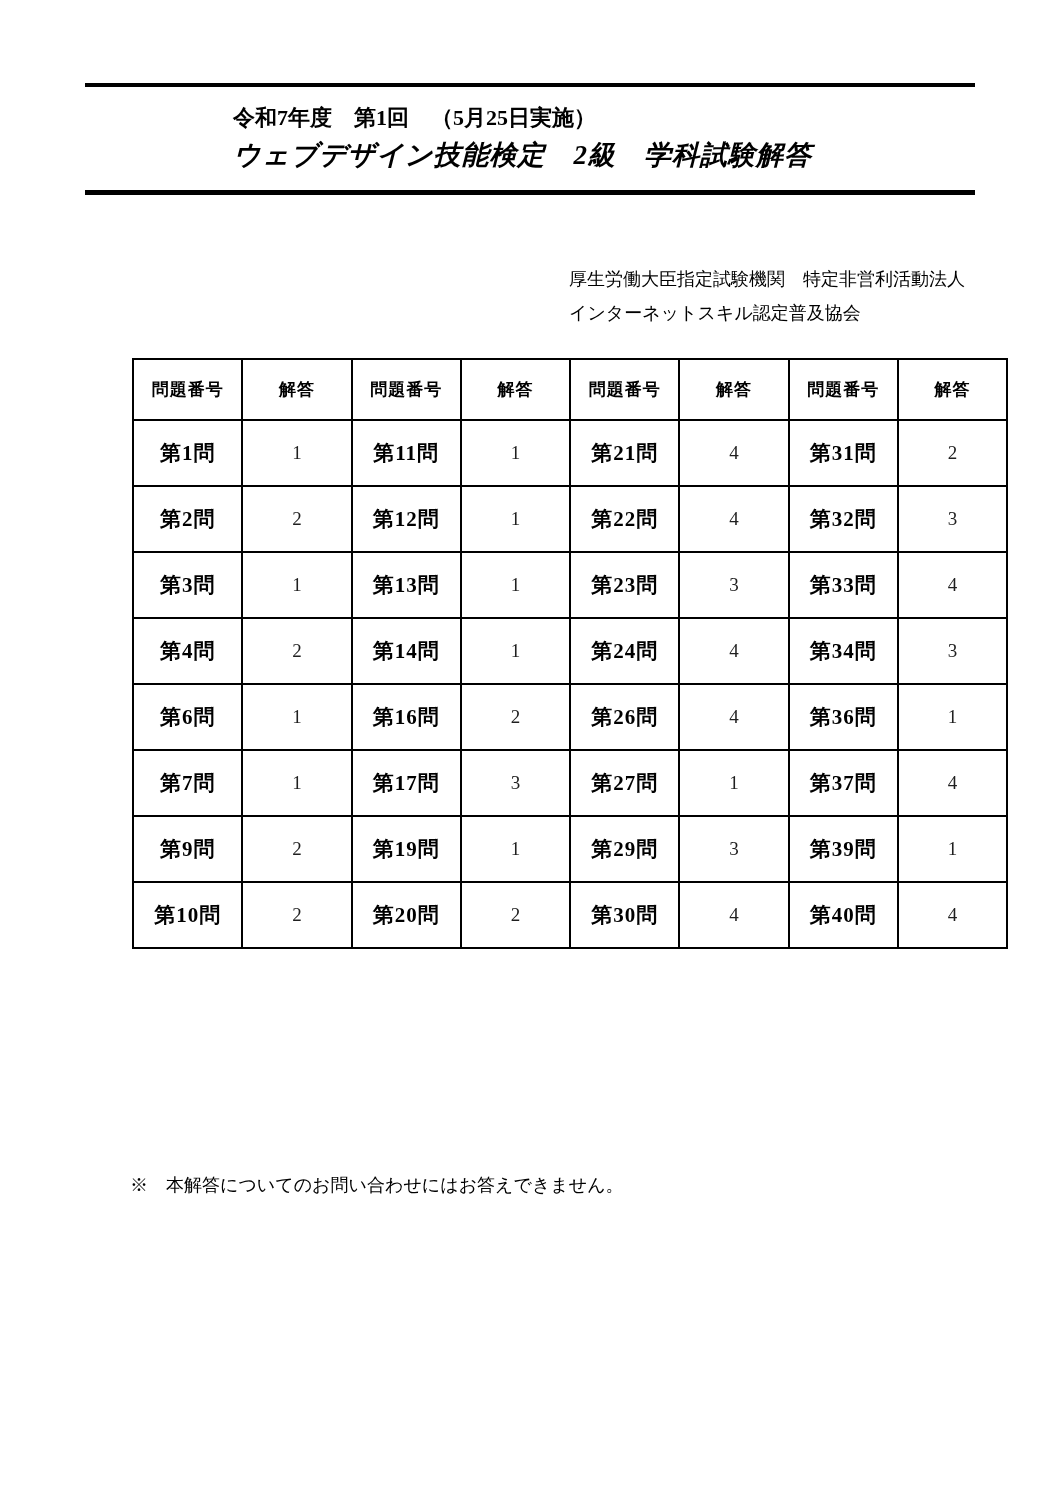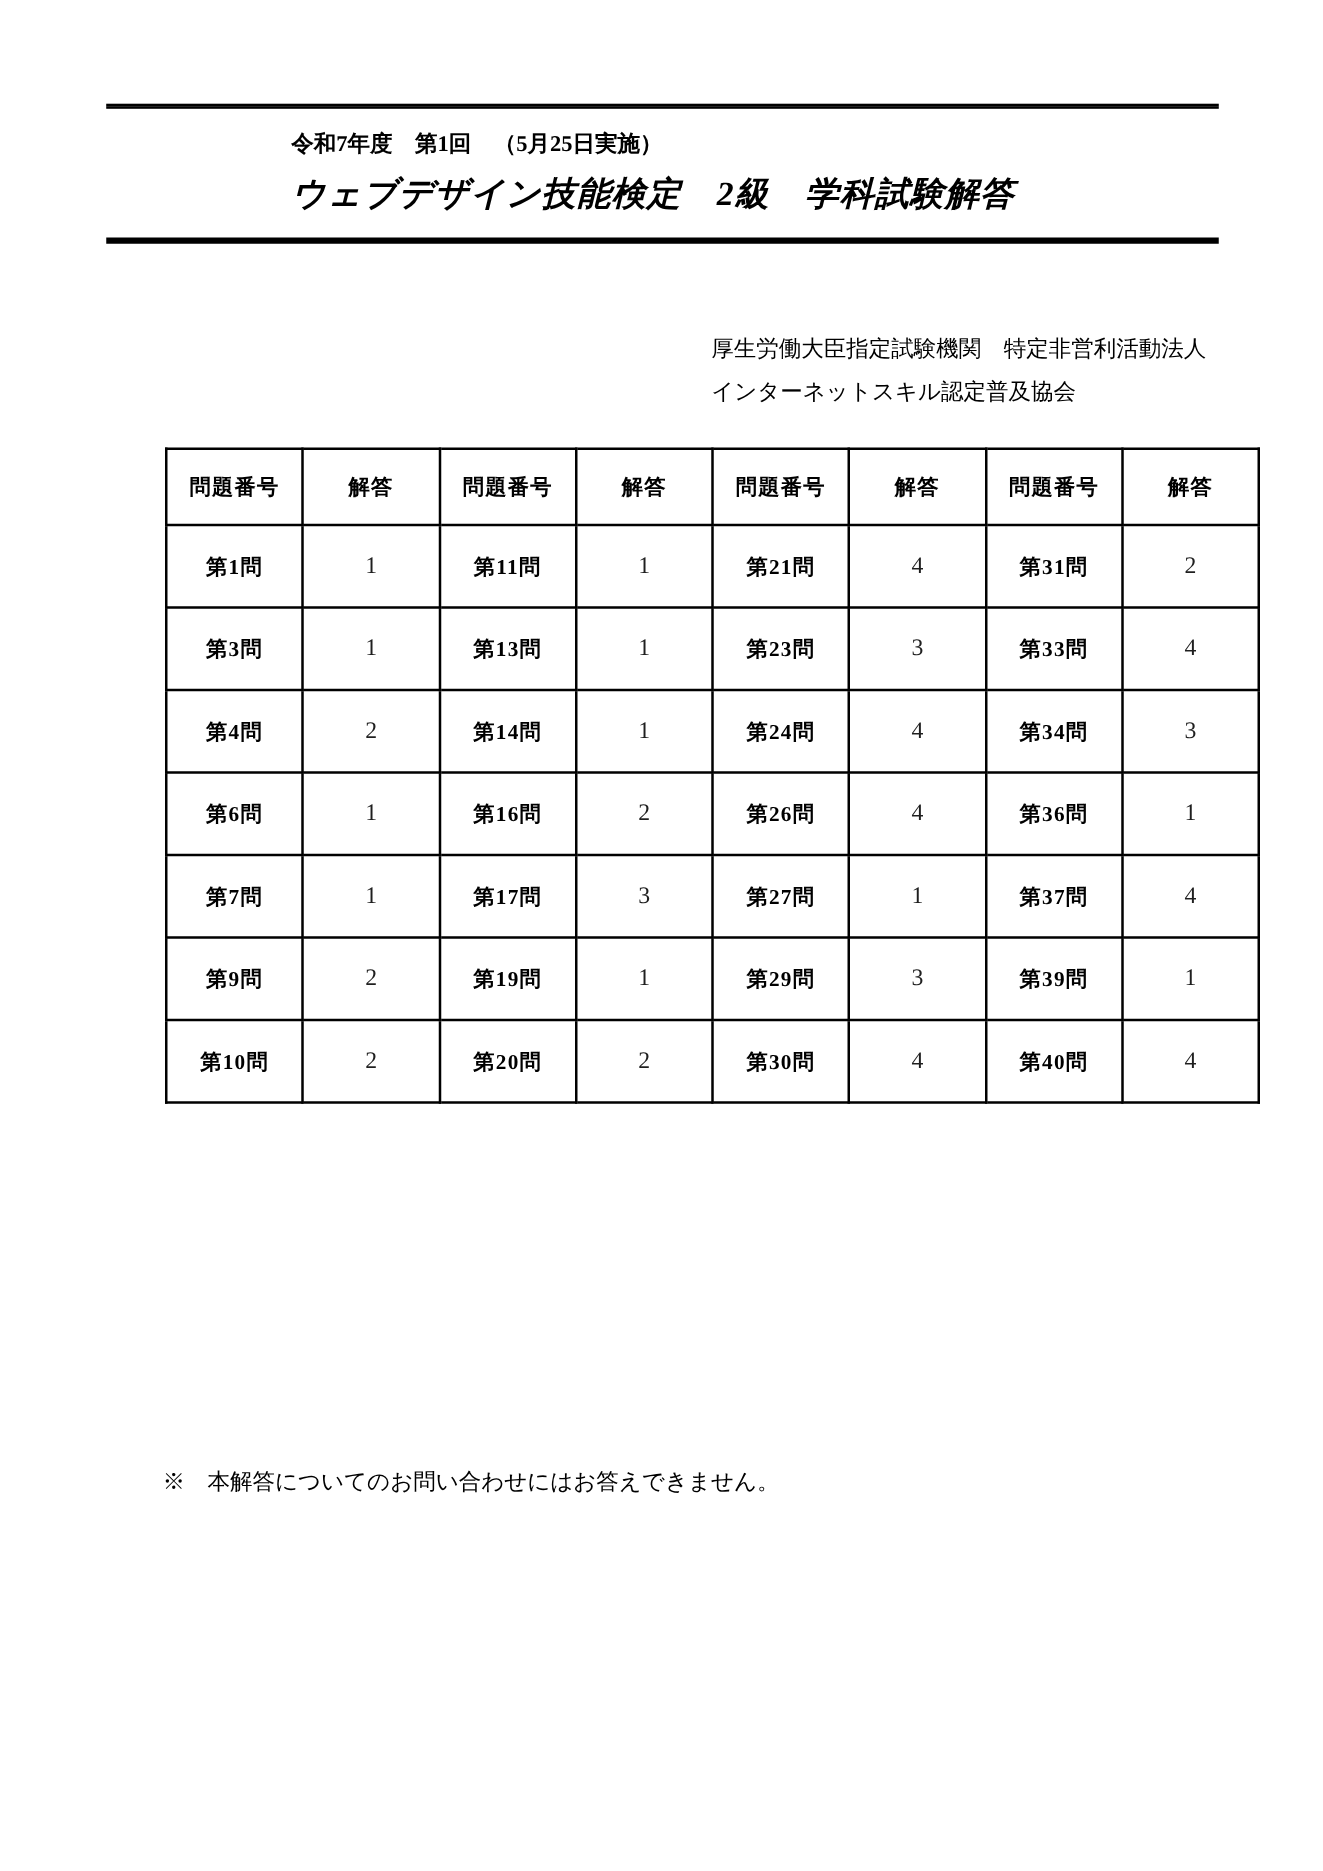--- a/index.html
+++ b/index.html
@@ -17,21 +17,21 @@
     position: absolute;
     top: 83px; left: 85px; width: 890px;
     height: 2px;
     border-top: 2px solid #000;
     border-bottom: 2px solid #000;
     background: #c9c9c9;
   }
   .session-line {
     position: absolute;
     top: 103px; left: 233px;
-    font-size: 18px;
+    font-size: 22px;
     font-weight: bold;
     white-space: nowrap;
   }
   .page-title {
     position: absolute;
     top: 137px; left: 233px;
     margin: 0;
     font-size: 27px;
     font-weight: bold;
     letter-spacing: 1px;
@@ -70,21 +70,21 @@
     padding: 0;
   }
   .answer-table th {
     height: 61px;
     font-size: 17px;
     font-weight: bold;
     letter-spacing: 1px;
   }
   .answer-table td.q {
     height: 66px;
-    font-size: 17px;
+    font-size: 21px;
     font-weight: bold;
     letter-spacing: 1px;
   }
   .answer-table td.a {
     font-size: 19px;
     font-weight: normal;
     color: #1f1f1f;
   }
   .footnote {
     position: absolute;
@@ -130,20 +130,30 @@
           <td class="q">第1問</td>
           <td class="a">1</td>
           <td class="q">第11問</td>
           <td class="a">1</td>
           <td class="q">第21問</td>
           <td class="a">4</td>
           <td class="q">第31問</td>
           <td class="a">2</td>
         </tr>
         <tr>
+          <td class="q">第2問</td>
+          <td class="a">2</td>
+          <td class="q">第12問</td>
+          <td class="a">1</td>
+          <td class="q">第22問</td>
+          <td class="a">4</td>
+          <td class="q">第32問</td>
+          <td class="a">3</td>
+        </tr>
+        <tr>
           <td class="q">第3問</td>
           <td class="a">1</td>
           <td class="q">第13問</td>
           <td class="a">1</td>
           <td class="q">第23問</td>
           <td class="a">3</td>
           <td class="q">第33問</td>
           <td class="a">4</td>
         </tr>
         <tr>

